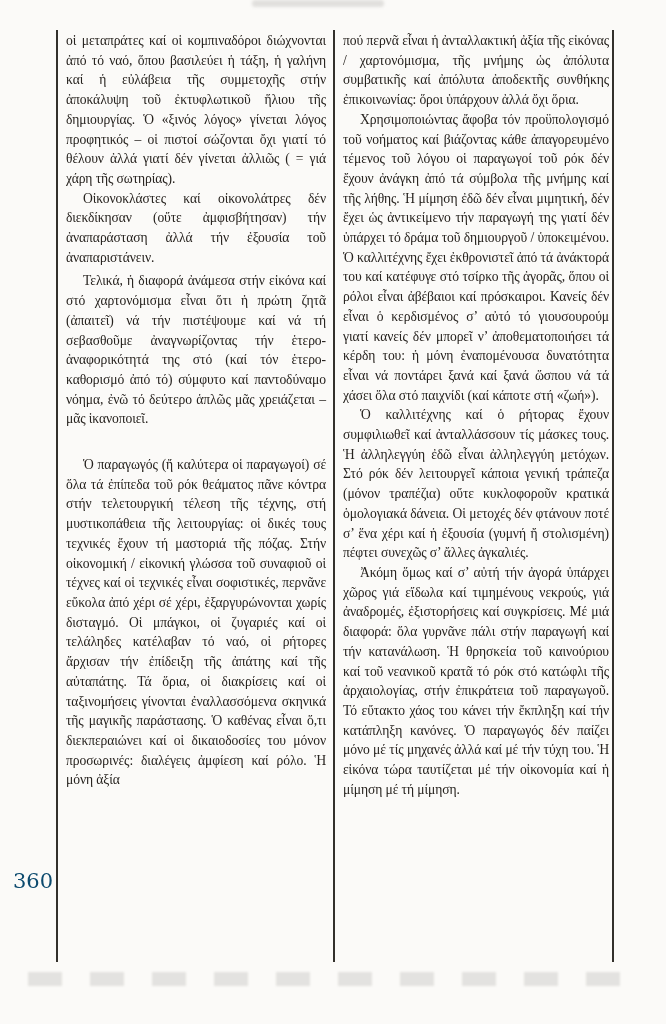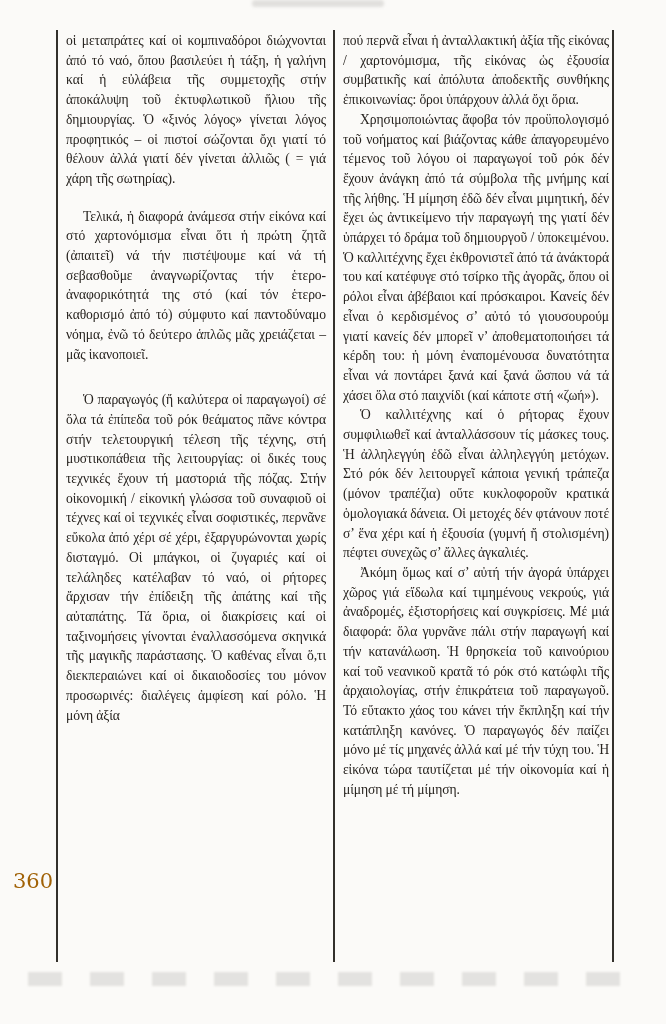--- a/index.html
+++ b/index.html
@@ -52,47 +52,48 @@
     top: 31px;
     font-size: 13.6px;
     line-height: 19.7px;
     text-align: justify;
     letter-spacing: -0.1px;
   }
   .col.left  { left: 66px;  width: 260px; }
   .col.right { left: 343px; width: 266px; }
   .col p.para { margin: 0; font-family: Liberation Serif, serif; }
   .col p.para.indent { text-indent: 17px; }
-  .col p.para.gap-sm { margin-top: 18px; }
+  .col p.para.gap-sm { margin-top: 4px; }
   .col p.para.gap-lg { margin-top: 26px; }
   .pagenum {
     position: absolute;
     left: 13px;
     top: 869px;
     font-size: 21px;
-    color: #a16207;
+    color: #0c4a6e;
   }
 </style>
 </head>
 <body>
 
 <div class="page">
   <div class="smudge-top"></div>
   <div class="smudge-bottom"></div>
 
   <div class="rule left"></div>
   <div class="rule mid"></div>
   <div class="rule right"></div>
 
   <div class="pagenum">360</div>
 
   <div class="col left">
       <p class="para">οἱ μεταπράτες καί οἱ κομπιναδόροι διώχνονται ἀπό τό ναό, ὅπου βασιλεύει ἡ τάξη, ἡ γαλήνη καί ἡ εὐλάβεια τῆς συμμετοχῆς στήν ἀποκάλυψη τοῦ ἐκτυφλωτικοῦ ἥλιου τῆς δημιουργίας. Ὁ «ξινός λόγος» γίνεται λόγος προφητικός – οἱ πιστοί σώζονται ὄχι γιατί τό θέλουν ἀλλά γιατί δέν γίνεται ἀλλιῶς ( = γιά χάρη τῆς σωτηρίας).</p>
+      <p class="para indent">Οἰκονοκλάστες καί οἰκονολάτρες δέν διεκδίκησαν (οὔτε ἀμφισβήτησαν) τήν ἀναπαράσταση ἀλλά τήν ἐξουσία τοῦ ἀναπαριστάνειν.</p>
       <p class="para indent gap-sm">Τελικά, ἡ διαφορά ἀνάμεσα στήν εἰκόνα καί στό χαρτονόμισμα εἶναι ὅτι ἡ πρώτη ζητᾶ (ἀπαιτεῖ) νά τήν πιστέψουμε καί νά τή σεβασθοῦμε ἀναγνωρίζοντας τήν ἑτερο-ἀναφορικότητά της στό (καί τόν ἑτερο-καθορισμό ἀπό τό) σύμφυτο καί παντοδύναμο νόημα, ἐνῶ τό δεύτερο ἁπλῶς μᾶς χρειάζεται – μᾶς ἱκανοποιεῖ.</p>
       <p class="para indent gap-lg">Ὁ παραγωγός (ἤ καλύτερα οἱ παραγωγοί) σέ ὅλα τά ἐπίπεδα τοῦ ρόκ θεάματος πᾶνε κόντρα στήν τελετουργική τέλεση τῆς τέχνης, στή μυστικοπάθεια τῆς λειτουργίας: οἱ δικές τους τεχνικές ἔχουν τή μαστοριά τῆς πόζας. Στήν οἰκονομική / εἰκονική γλώσσα τοῦ συναφιοῦ οἱ τέχνες καί οἱ τεχνικές εἶναι σοφιστικές, περνᾶνε εὔκολα ἀπό χέρι σέ χέρι, ἐξαργυρώνονται χωρίς δισταγμό. Οἱ μπάγκοι, οἱ ζυγαριές καί οἱ τελάληδες κατέλαβαν τό ναό, οἱ ρήτορες ἄρχισαν τήν ἐπίδειξη τῆς ἀπάτης καί τῆς αὐταπάτης. Τά ὅρια, οἱ διακρίσεις καί οἱ ταξινομήσεις γίνονται ἐναλλασσόμενα σκηνικά τῆς μαγικῆς παράστασης. Ὁ καθένας εἶναι ὅ,τι διεκπεραιώνει καί οἱ δικαιοδοσίες του μόνον προσωρινές: διαλέγεις ἀμφίεση καί ρόλο. Ἡ μόνη ἀξία</p>
     </div>
   <div class="col right">
-      <p class="para">πού περνᾶ εἶναι ἡ ἀνταλλακτική ἀξία τῆς εἰκόνας / χαρτονόμισμα, τῆς εἰκόνας ὡς ἐξουσία συμβατικῆς καί ἀπόλυτα ἀποδεκτῆς συνθήκης ἐπικοινωνίας: ὅροι ὑπάρχουν ἀλλά ὄχι ὅρια.</p>
+      <p class="para">πού περνᾶ εἶναι ἡ ἀνταλλακτική ἀξία τῆς εἰκόνας / χαρτονόμισμα, τῆς μνήμης ὡς ἀπόλυτα συμβατικῆς καί ἀπόλυτα ἀποδεκτῆς συνθήκης ἐπικοινωνίας: ὅροι ὑπάρχουν ἀλλά ὄχι ὅρια.</p>
       <p class="para indent">Χρησιμοποιώντας ἄφοβα τόν προϋπολογισμό τοῦ νοήματος καί βιάζοντας κάθε ἀπαγορευμένο τέμενος τοῦ λόγου οἱ παραγωγοί τοῦ ρόκ δέν ἔχουν ἀνάγκη ἀπό τά σύμβολα τῆς μνήμης καί τῆς λήθης. Ἡ μίμηση ἐδῶ δέν εἶναι μιμητική, δέν ἔχει ὡς ἀντικείμενο τήν παραγωγή της γιατί δέν ὑπάρχει τό δράμα τοῦ δημιουργοῦ / ὑποκειμένου. Ὁ καλλιτέχνης ἔχει ἐκθρονιστεῖ ἀπό τά ἀνάκτορά του καί κατέφυγε στό τσίρκο τῆς ἀγορᾶς, ὅπου οἱ ρόλοι εἶναι ἀβέβαιοι καί πρόσκαιροι. Κανείς δέν εἶναι ὁ κερδισμένος σ’ αὐτό τό γιουσουρούμ γιατί κανείς δέν μπορεῖ ν’ ἀποθεματοποιήσει τά κέρδη του: ἡ μόνη ἐναπομένουσα δυνατότητα εἶναι νά ποντάρει ξανά καί ξανά ὥσπου νά τά χάσει ὅλα στό παιχνίδι (καί κάποτε στή «ζωή»).</p>
       <p class="para indent">Ὁ καλλιτέχνης καί ὁ ρήτορας ἔχουν συμφιλιωθεῖ καί ἀνταλλάσσουν τίς μάσκες τους. Ἡ ἀλληλεγγύη ἐδῶ εἶναι ἀλληλεγγύη μετόχων. Στό ρόκ δέν λειτουργεῖ κάποια γενική τράπεζα (μόνον τραπέζια) οὔτε κυκλοφοροῦν κρατικά ὁμολογιακά δάνεια. Οἱ μετοχές δέν φτάνουν ποτέ σ’ ἕνα χέρι καί ἡ ἐξουσία (γυμνή ἤ στολισμένη) πέφτει συνεχῶς σ’ ἄλλες ἀγκαλιές.</p>
       <p class="para indent">Ἀκόμη ὅμως καί σ’ αὐτή τήν ἀγορά ὑπάρχει χῶρος γιά εἴδωλα καί τιμημένους νεκρούς, γιά ἀναδρομές, ἐξιστορήσεις καί συγκρίσεις. Μέ μιά διαφορά: ὅλα γυρνᾶνε πάλι στήν παραγωγή καί τήν κατανάλωση. Ἡ θρησκεία τοῦ καινούριου καί τοῦ νεανικοῦ κρατᾶ τό ρόκ στό κατώφλι τῆς ἀρχαιολογίας, στήν ἐπικράτεια τοῦ παραγωγοῦ. Τό εὔτακτο χάος του κάνει τήν ἔκπληξη καί τήν κατάπληξη κανόνες. Ὁ παραγωγός δέν παίζει μόνο μέ τίς μηχανές ἀλλά καί μέ τήν τύχη του. Ἡ εἰκόνα τώρα ταυτίζεται μέ τήν οἰκονομία καί ἡ μίμηση μέ τή μίμηση.</p>
     </div>
 </div>
 
 </body></html>

